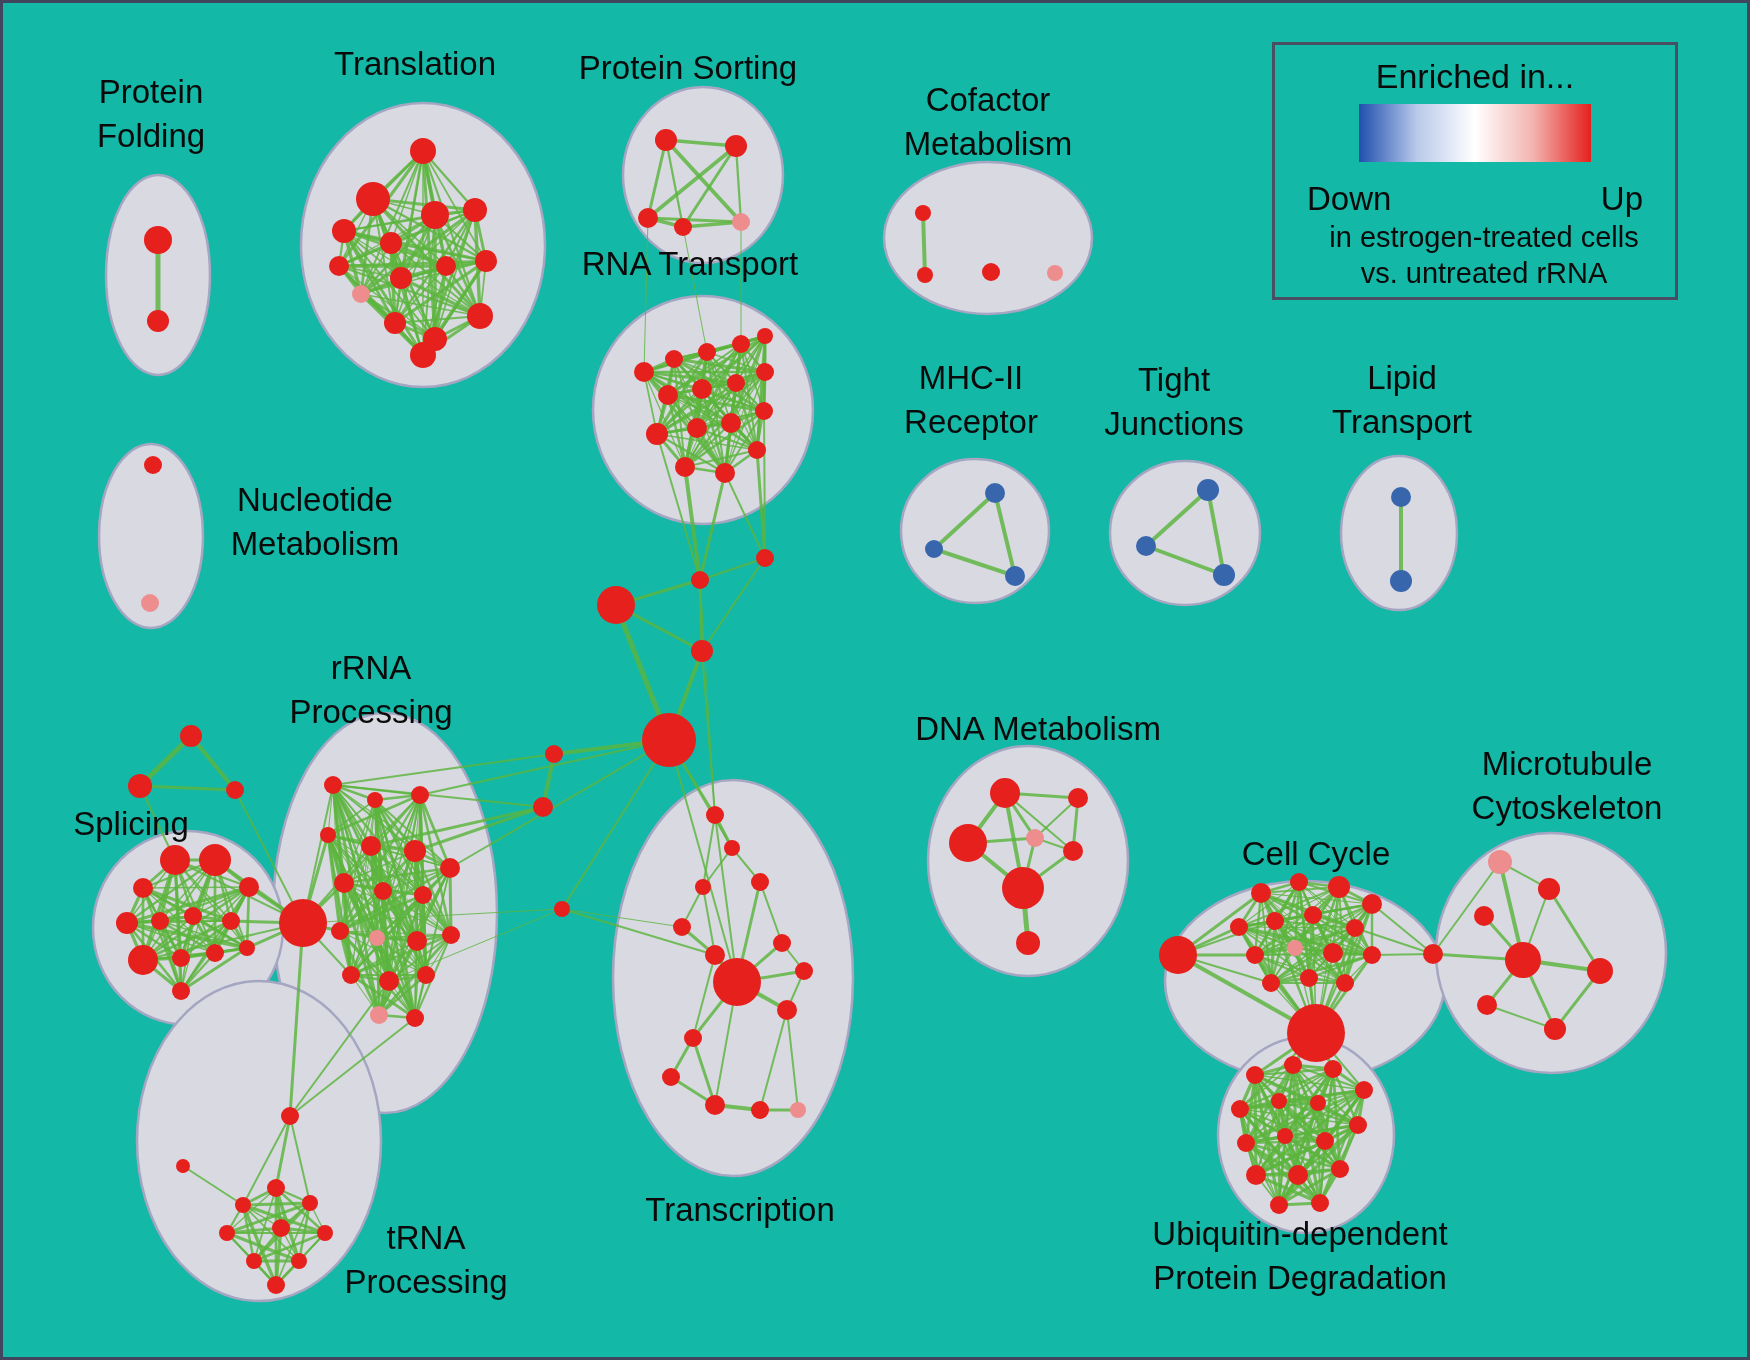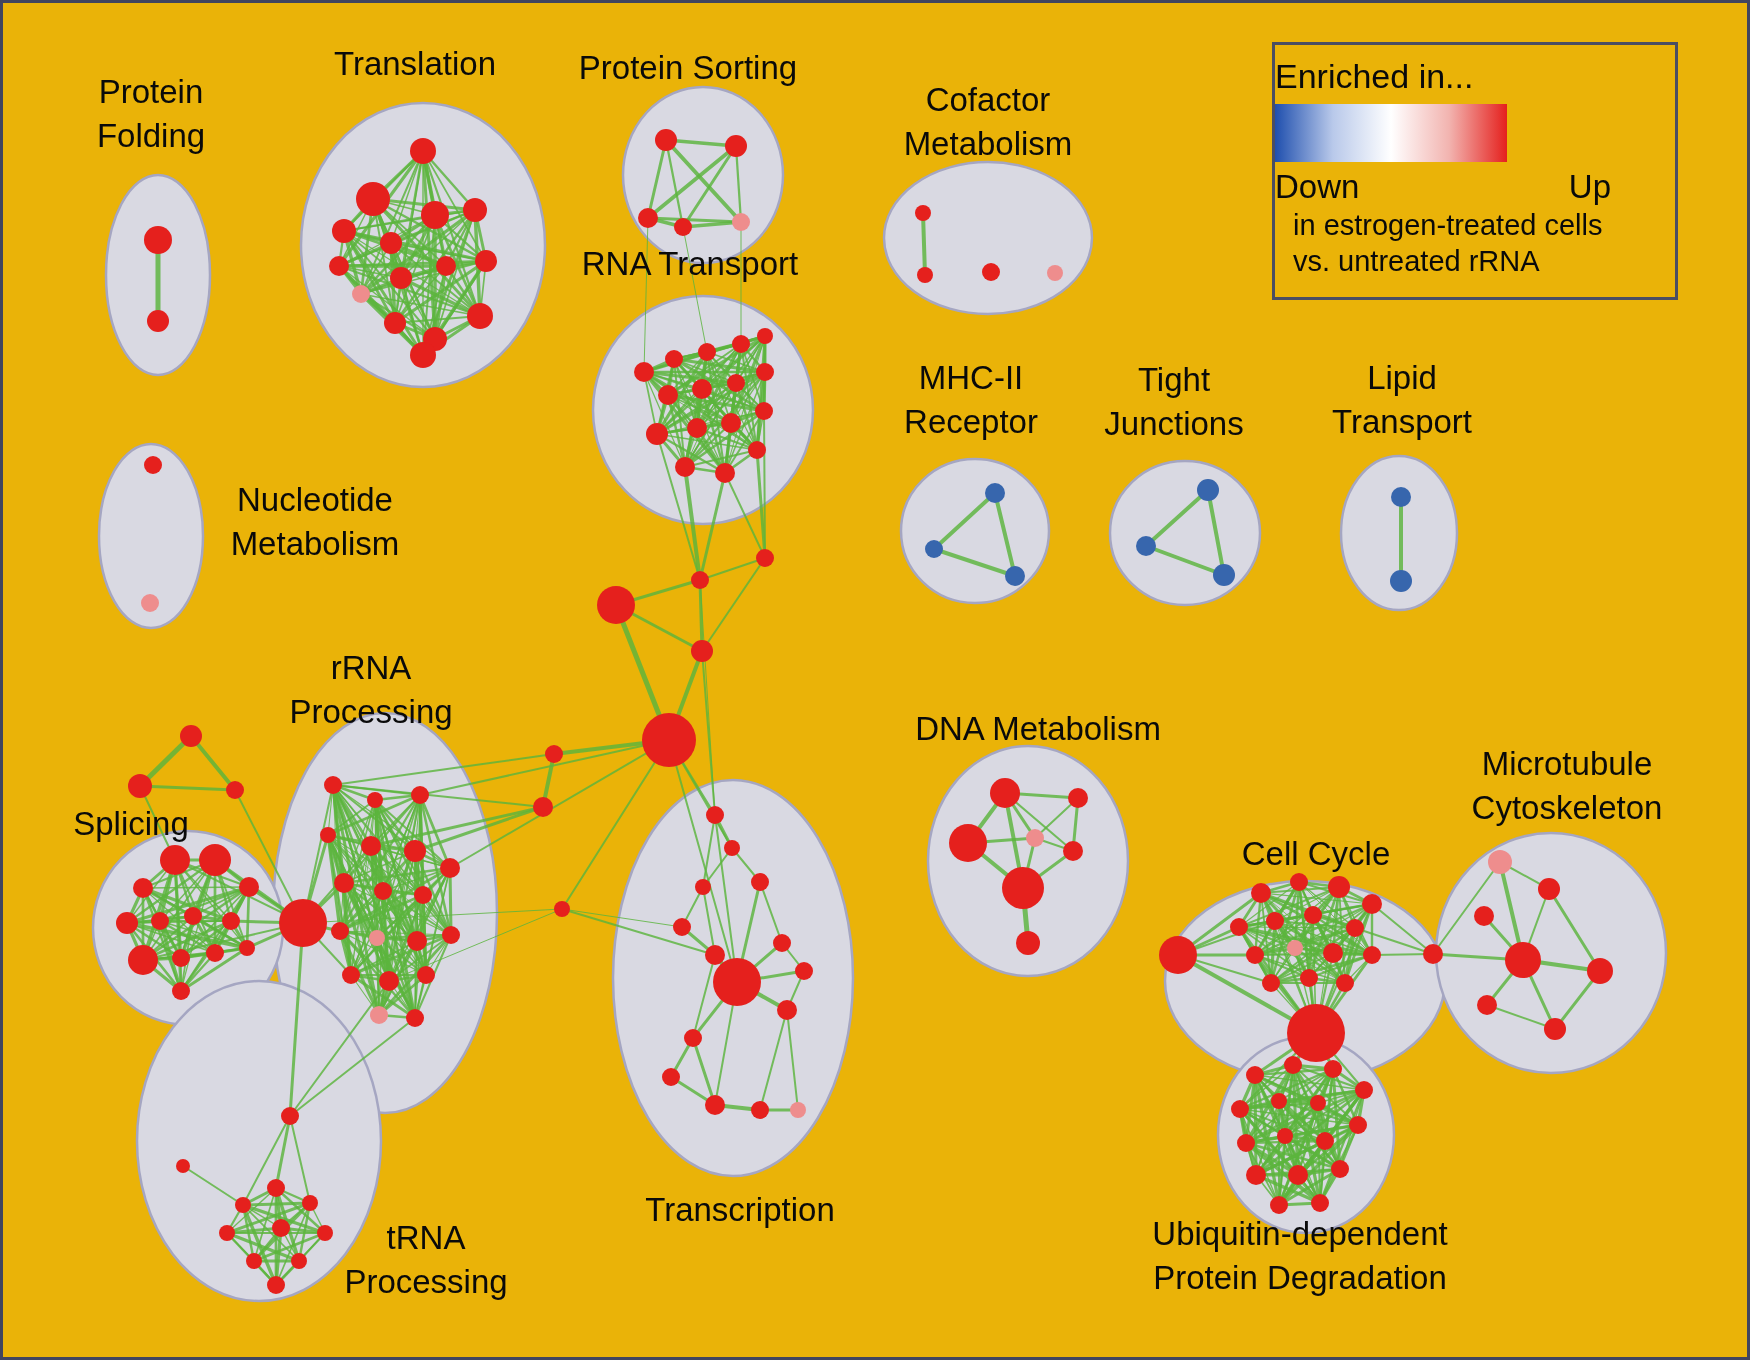--- a/index.html
+++ b/index.html
@@ -1,29 +1,29 @@
 <!DOCTYPE html>
 <html><head>
 <meta charset="utf-8">
 <style>
   html,body{margin:0;padding:0;background:#9fa0b8;font-family:"Liberation Sans",sans-serif;}
   .canvas{position:relative;width:1750px;height:1360px;box-sizing:border-box;overflow:hidden;border:3px solid #41455e;}
   .canvas svg{position:absolute;left:0;top:0;}
   svg text{font-family:"Liberation Sans",sans-serif;font-size:33px;fill:#0a0a0a;}
   .legend{position:absolute;left:1269px;top:39px;width:406px;height:258px;border:3px solid #4a4e63;
-          box-sizing:border-box;display:flex;flex-direction:column;align-items:flex-start;padding-top:12px;}
+          box-sizing:border-box;display:flex;flex-direction:column;align-items:center;padding-top:12px;}
   .legend-title{font-size:34px;color:#0a0a0a;}
   .legend-gradient{width:232px;height:58px;margin-top:8px;}
-  .legend-scale-labels{width:336px;display:flex;justify-content:space-between;font-size:33px;margin-top:6px;color:#0a0a0a;}
+  .legend-scale-labels{width:336px;display:flex;justify-content:space-between;font-size:33px;margin-top:18px;color:#0a0a0a;}
   .legend-caption{font-size:29px;margin-top:3px;color:#0a0a0a;margin-left:18px;}
 </style>
 </head>
 <body>
 
-<div class="canvas" style="background: #eab308; border-color: rgb(65, 69, 94);">
+<div class="canvas" style="background: #14b8a6; border-color: rgb(65, 69, 94);">
   <svg id="net" width="1750" height="1360" viewBox="0 0 1750 1360">
       <g>
         <ellipse cx="155" cy="272" rx="52" ry="100" fill="#d9d9e2" stroke="#a5a6c2" stroke-width="2.5"></ellipse>
         <ellipse cx="420" cy="242" rx="122" ry="142" fill="#d9d9e2" stroke="#a5a6c2" stroke-width="2.5"></ellipse>
         <ellipse cx="700" cy="172" rx="80" ry="88" fill="#d9d9e2" stroke="#a5a6c2" stroke-width="2.5"></ellipse>
         <ellipse cx="985" cy="235" rx="104" ry="76" fill="#d9d9e2" stroke="#a5a6c2" stroke-width="2.5"></ellipse>
         <ellipse cx="700" cy="407" rx="110" ry="114" fill="#d9d9e2" stroke="#a5a6c2" stroke-width="2.5"></ellipse>
         <ellipse cx="148" cy="533" rx="52" ry="92" fill="#d9d9e2" stroke="#a5a6c2" stroke-width="2.5"></ellipse>
         <ellipse cx="972" cy="528" rx="74" ry="72" fill="#d9d9e2" stroke="#a5a6c2" stroke-width="2.5"></ellipse>
         <ellipse cx="1182" cy="530" rx="75" ry="72" fill="#d9d9e2" stroke="#a5a6c2" stroke-width="2.5"></ellipse>

